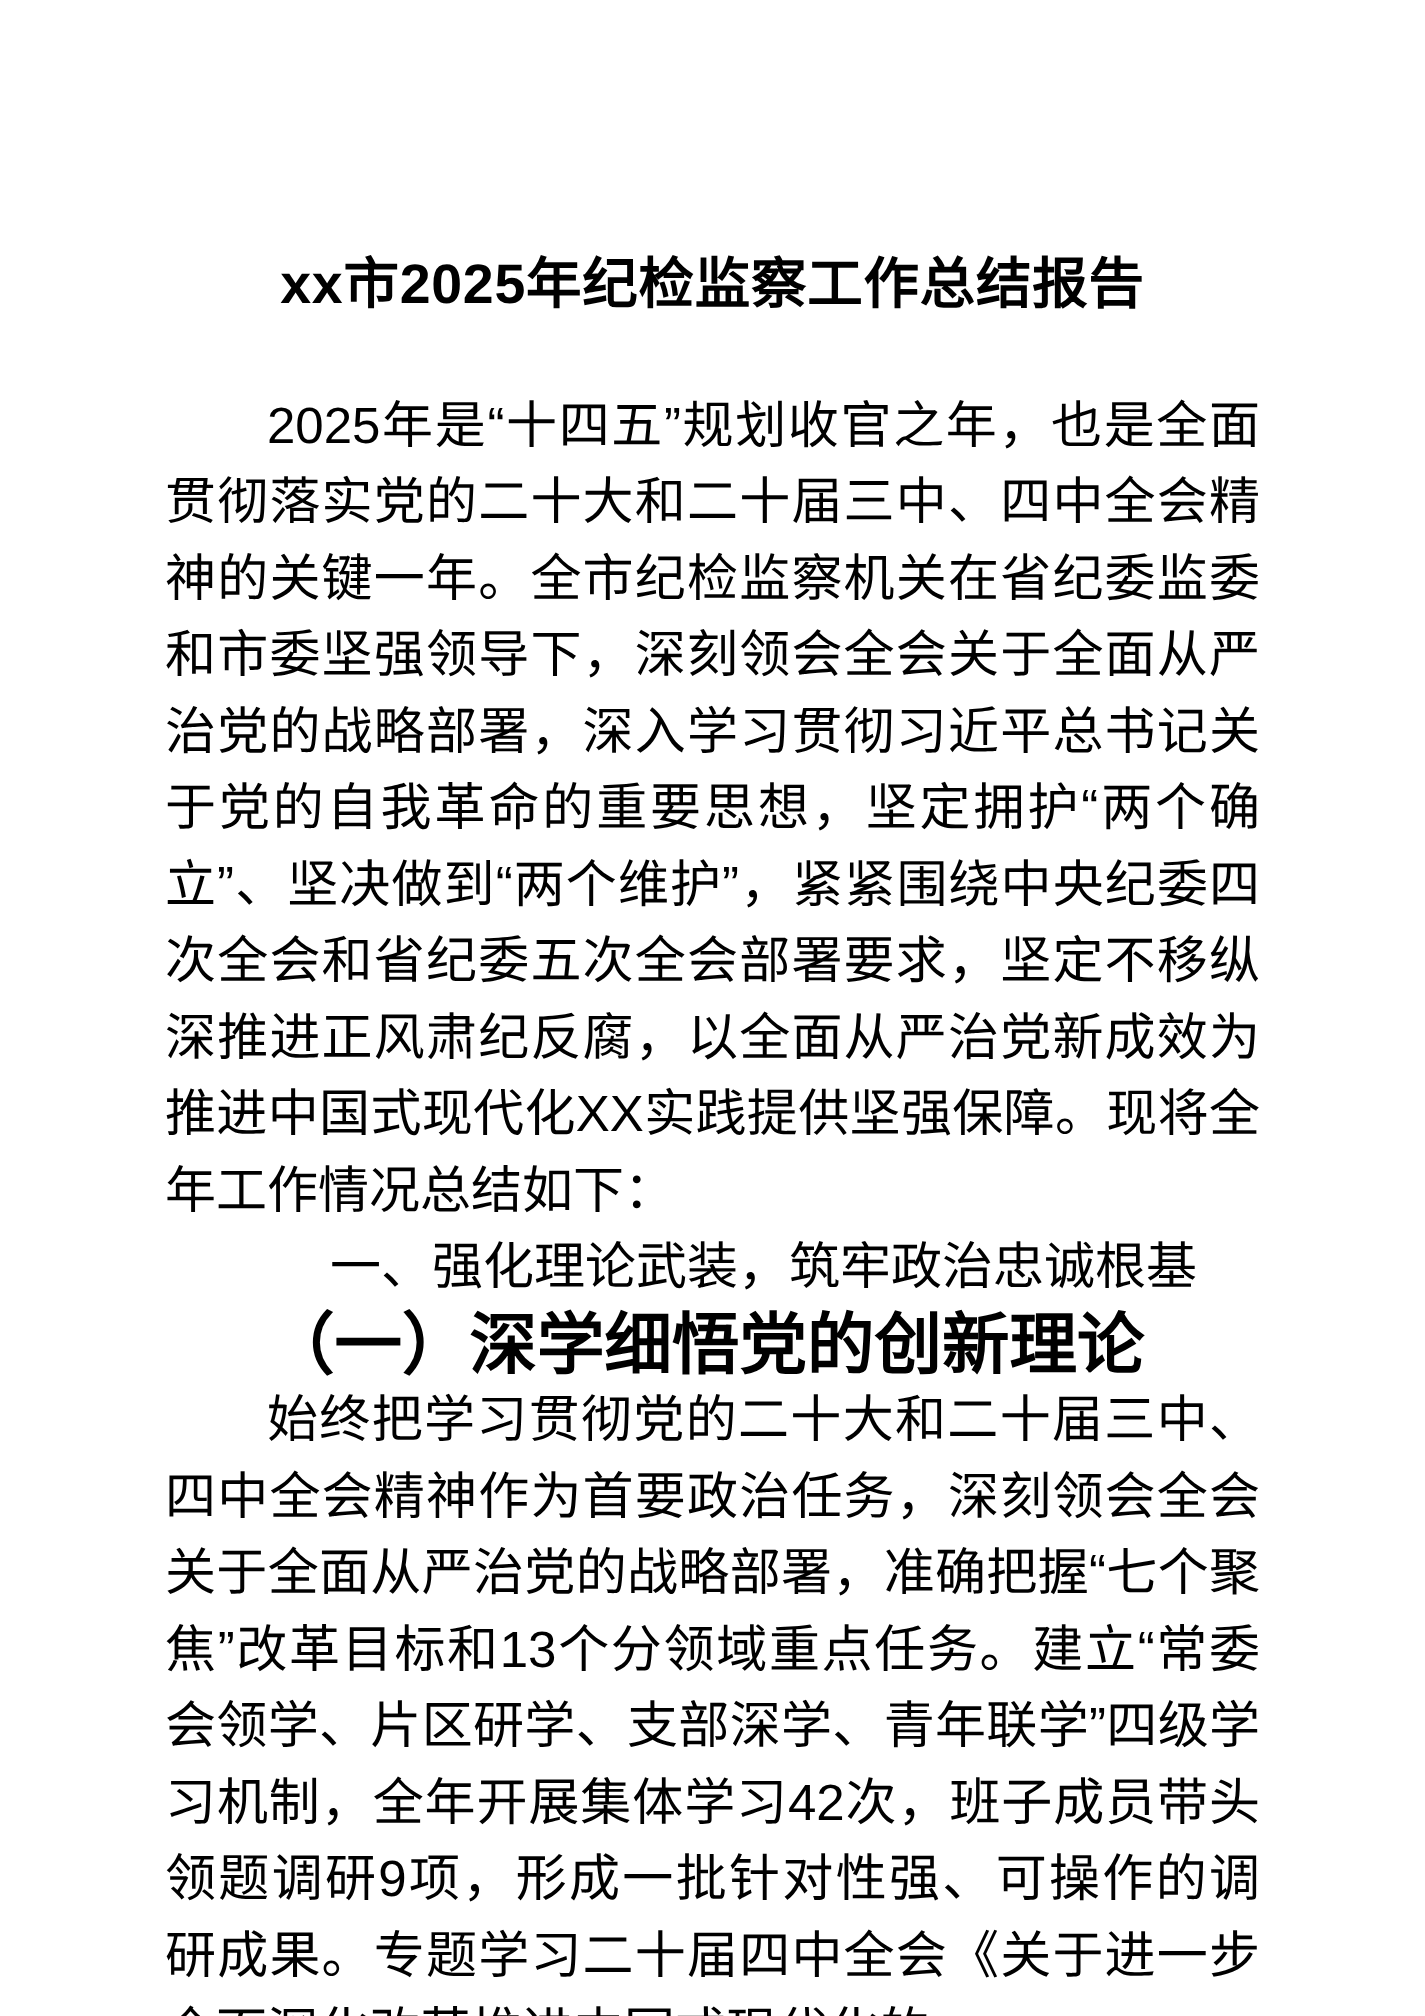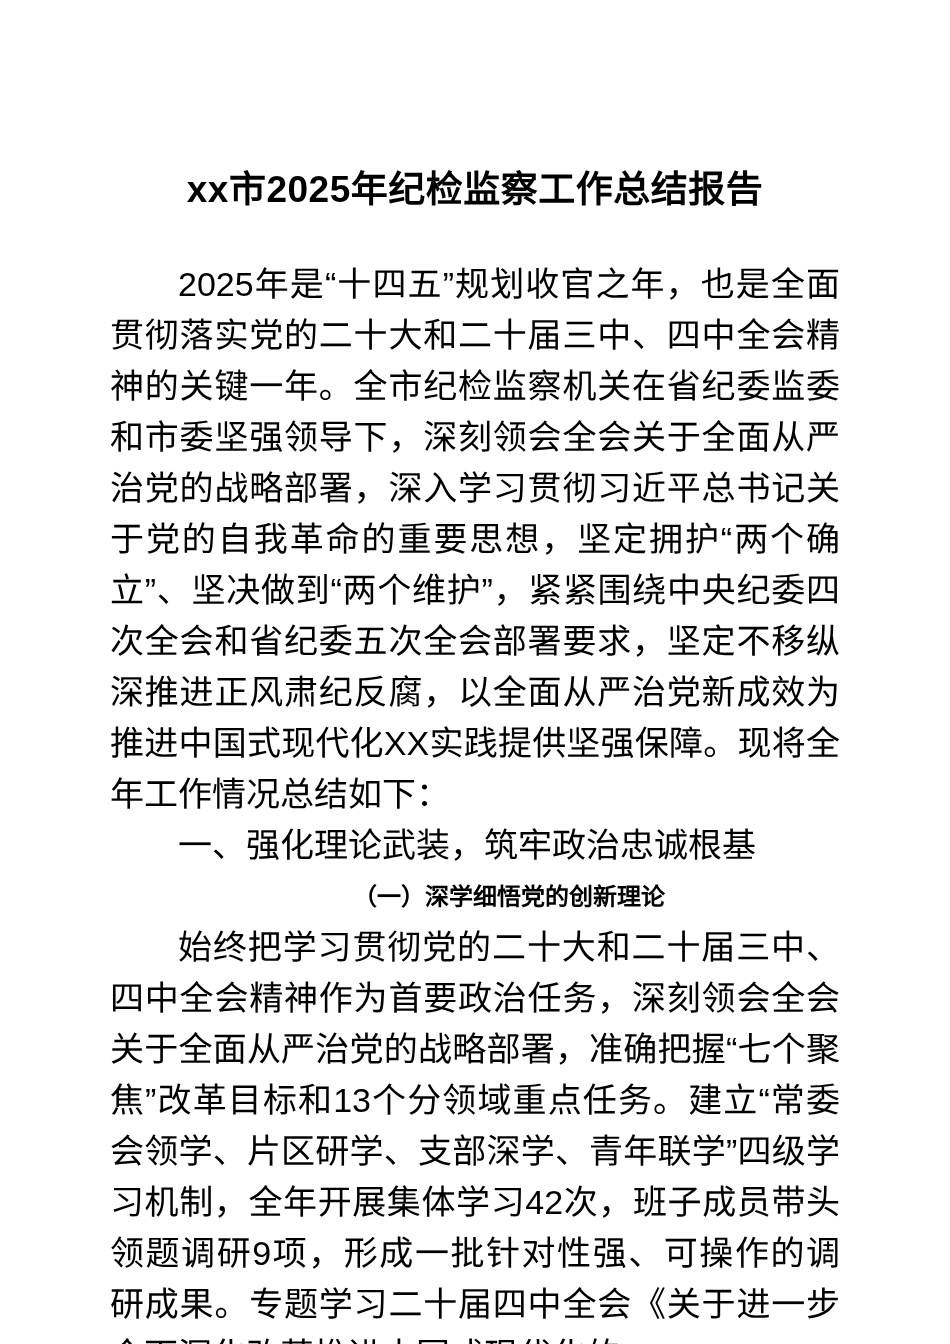--- a/index.html
+++ b/index.html
@@ -67,33 +67,33 @@
   }
 
   
   .heading-1 {
     margin: 0;
     padding: 0;
     font-size: 34px;
     font-weight: normal;
     line-height: 51px;
     text-indent: 68px;
-    text-align: left;
+    text-align: center;
     white-space: nowrap;
   }
 
   
   .heading-2 {
     margin: 0;
     padding: 0;
-    font-size: 24px;
+    font-size: 45px;
     font-weight: bold;
     line-height: 51px;
     text-indent: 68px;
-    text-align: center;
+    text-align: left;
     white-space: nowrap;
   }
 </style>
 </head>
 <body>
 
 <div class="page">
   <div class="content">
 
     <div class="title-block">

